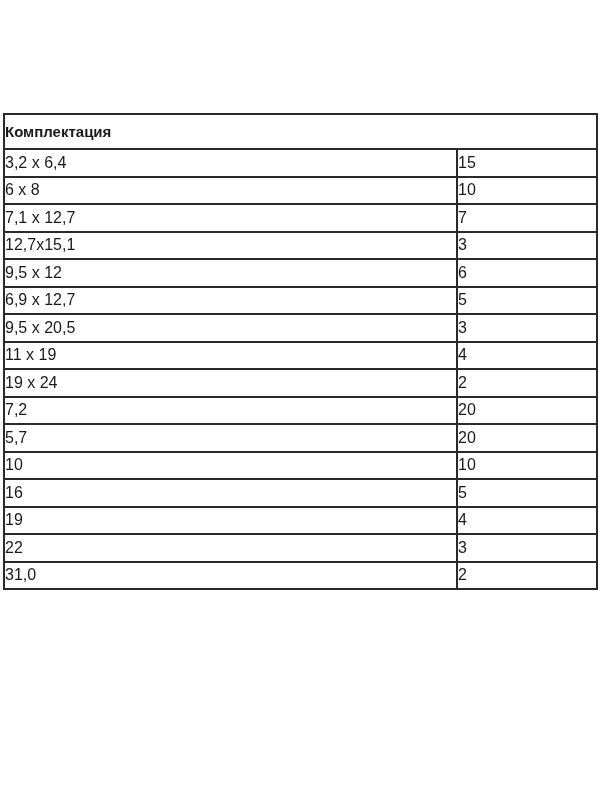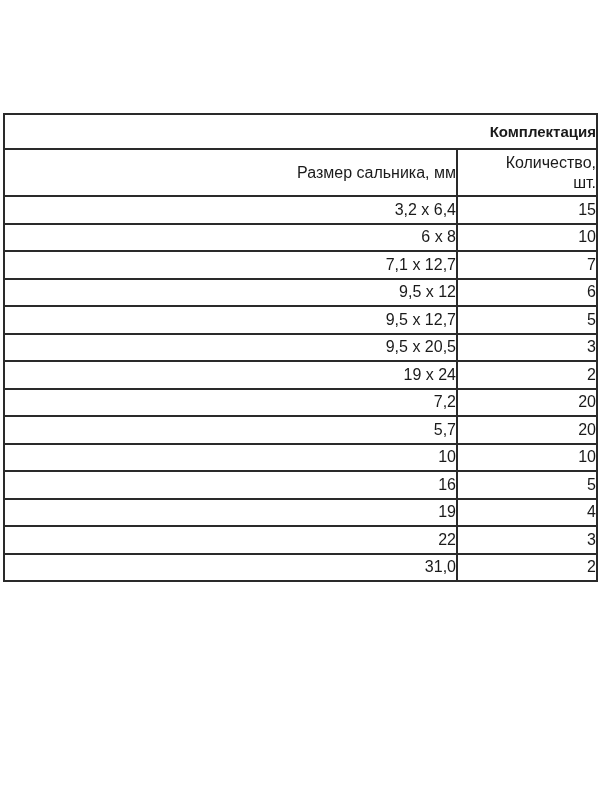--- a/index.html
+++ b/index.html
@@ -3,73 +3,74 @@
 <meta charset="utf-8">
 <style>
   html, body { margin: 0; padding: 0; background: #ffffff; }
   body { width: 600px; height: 800px; position: relative; overflow: hidden;
          font-family: "Liberation Sans", sans-serif; color: #1a1a1a; }
   table.spec {
     position: absolute; left: 3px; top: 113px; width: 593px;
     border-collapse: collapse; table-layout: fixed;
   }
   table.spec td, table.spec th {
-    border: 2px solid #2a2a2a; text-align: right; padding: 0;
+    border: 2px solid #2a2a2a; text-align: left; padding: 0;
     font-size: 16px; font-weight: normal;
   }
   table.spec col.c1 { width: 453px; }
   table.spec col.c2 { width: 140px; }
   tr.title-row th { height: 33px; font-weight: bold; font-size: 15px; }
   tr.header-row th { height: 45px; line-height: 20px; }
   tr.data-row td { height: 25.5px; line-height: 22px; margin-left: 48px; }
 </style>
 </head>
 <body>
 
 <table class="spec">
   <colgroup>
       <col class="c1">
       <col class="c2">
     </colgroup>
   <thead>
     <tr class="title-row">
       <th colspan="2">Комплектация</th>
     </tr>
-    <tr class="header-row">
-      <th>Размер сальника, мм</th>
-      <th>
-        <span>Количество,</span><br>
-        <span>шт.</span>
-      </th>
-    </tr>
   </thead>
   <tbody id="rows">
       <tr class="data-row">
         <td>3,2 x 6,4</td>
         <td>15</td>
       </tr>
       <tr class="data-row">
         <td>6 x 8</td>
         <td>10</td>
       </tr>
       <tr class="data-row">
         <td>7,1 x 12,7</td>
         <td>7</td>
       </tr>
       <tr class="data-row">
+        <td>12,7x15,1</td>
+        <td>3</td>
+      </tr>
+      <tr class="data-row">
         <td>9,5 x 12</td>
         <td>6</td>
       </tr>
       <tr class="data-row">
-        <td>9,5 x 12,7</td>
+        <td>6,9 x 12,7</td>
         <td>5</td>
       </tr>
       <tr class="data-row">
         <td>9,5 x 20,5</td>
         <td>3</td>
+      </tr>
+      <tr class="data-row">
+        <td>11 x 19</td>
+        <td>4</td>
       </tr>
       <tr class="data-row">
         <td>19 x 24</td>
         <td>2</td>
       </tr>
       <tr class="data-row">
         <td>7,2</td>
         <td>20</td>
       </tr>
       <tr class="data-row">

